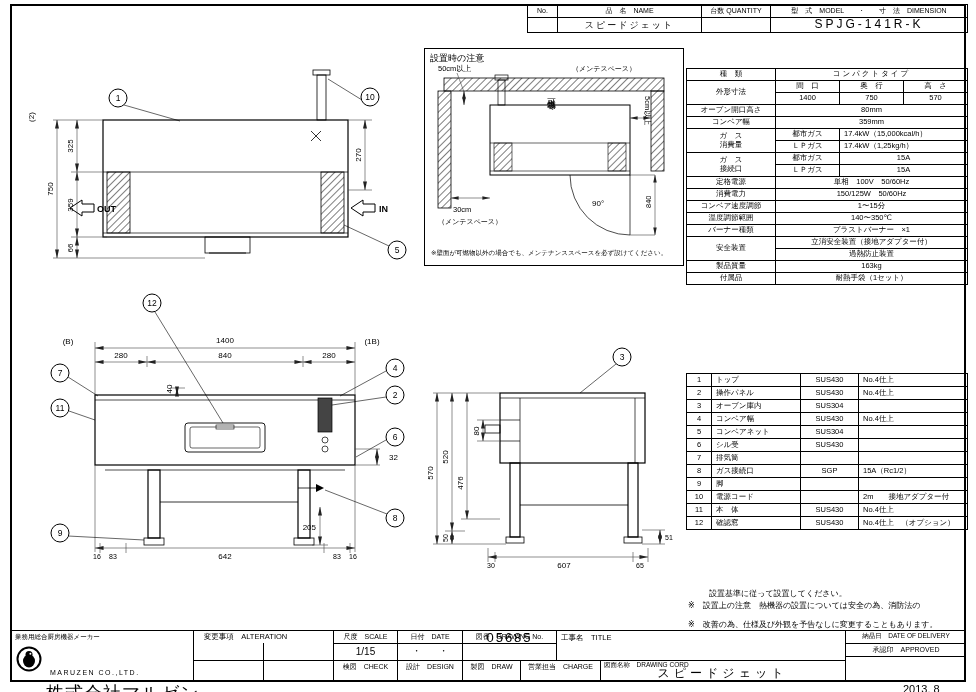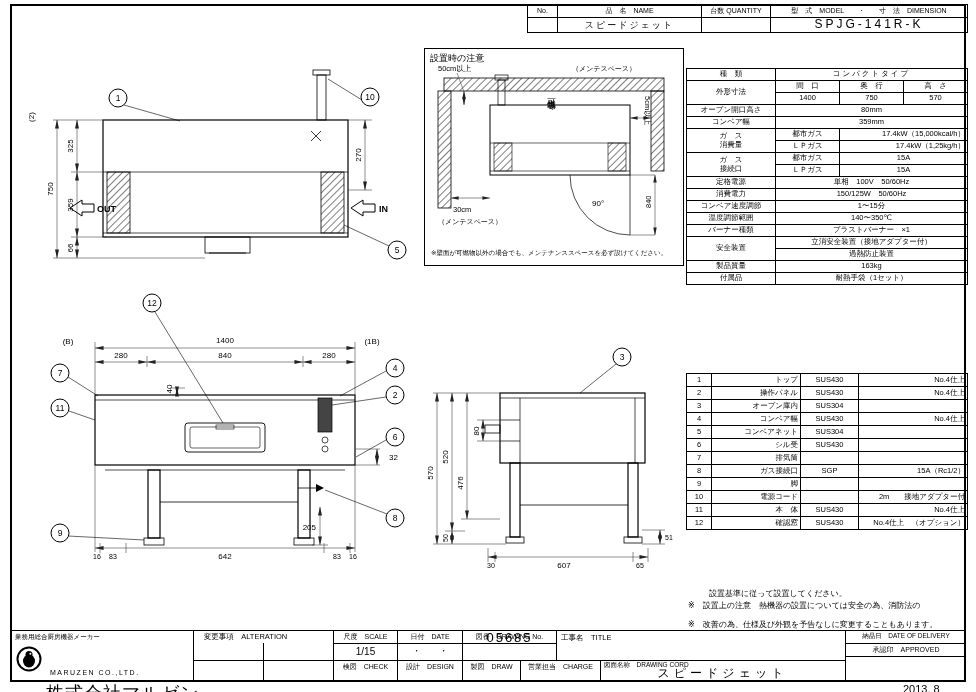--- a/index.html
+++ b/index.html
@@ -5,21 +5,21 @@
 *{margin:0;padding:0;box-sizing:border-box}
 body{width:976px;height:692px;background:#fff;color:#000;
      font-family:"Liberation Sans","DejaVu Sans",sans-serif;}
 .page{position:relative;width:976px;height:692px;background:#fff;overflow:hidden}
 .sheet{position:absolute;left:10px;top:4px;width:956px;height:678px;border:2px solid #000}
 .abs{position:absolute}
 table{border-collapse:collapse;table-layout:fixed}
 td{border:1px solid #000;font-size:7.5px;line-height:1.15;white-space:nowrap;overflow:hidden;padding:0 2px;height:12px}
 .parts td{height:13px}
 .ctr{text-align:center}
-.lft{text-align:right;padding-left:4px}
+.lft{text-align:left;padding-left:4px}
 .sp1{letter-spacing:2px}
 .hline{position:absolute;background:#000;height:1px}
 .vline{position:absolute;background:#000;width:1px}
 .cell{display:flex;align-items:center;justify-content:center;font-size:7.5px}
 .cell-top{display:flex;justify-content:center;font-size:7px}
 .notes{font-size:8px;line-height:1.5}
 .vtext{writing-mode:vertical-rl;text-orientation:upright;font-size:8.5px;letter-spacing:1px}
 svg text{font-family:"Liberation Sans","DejaVu Sans",sans-serif}
 </style>
 </head>

